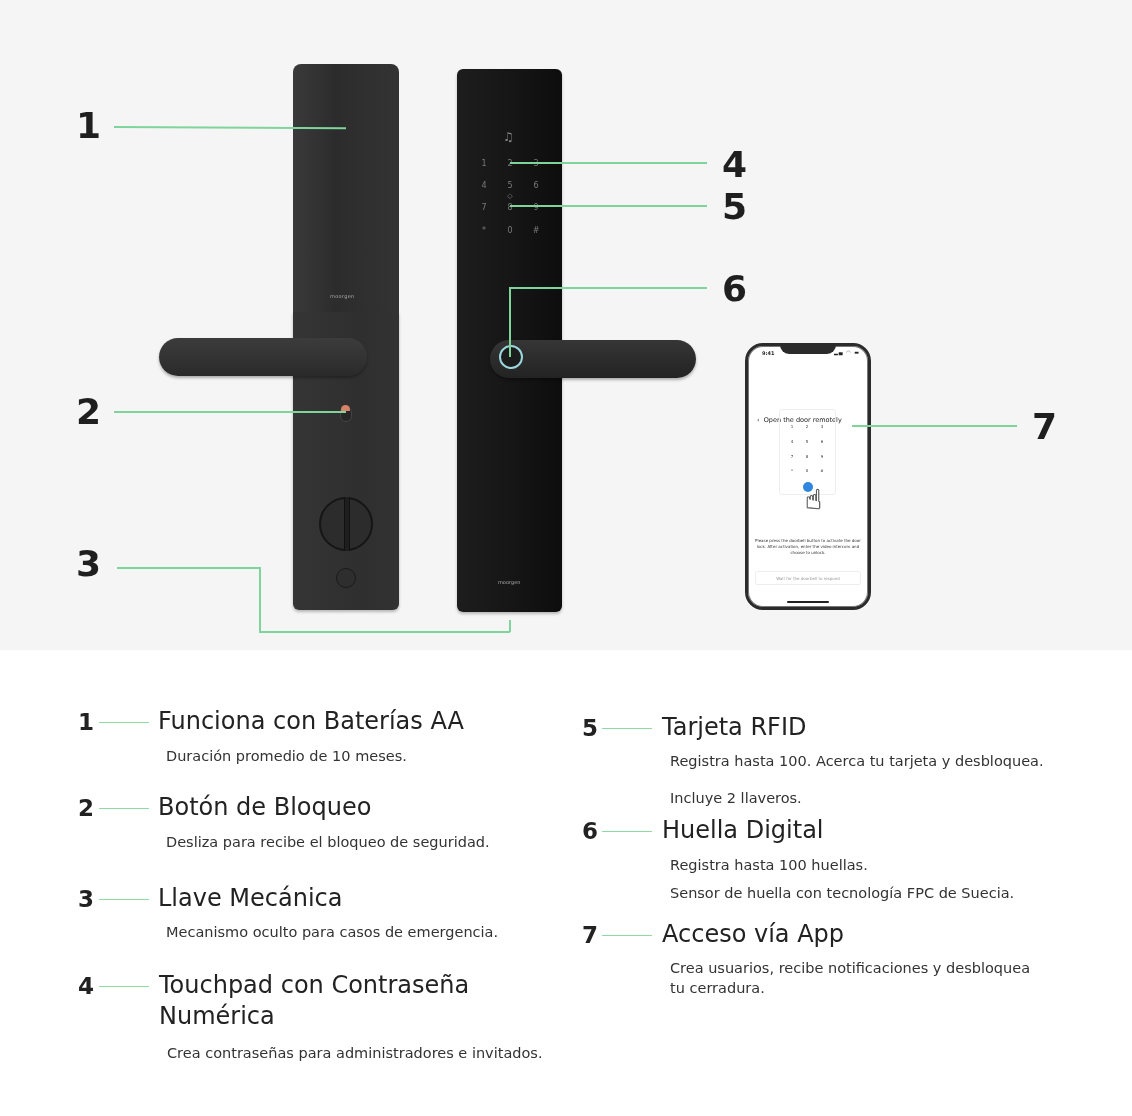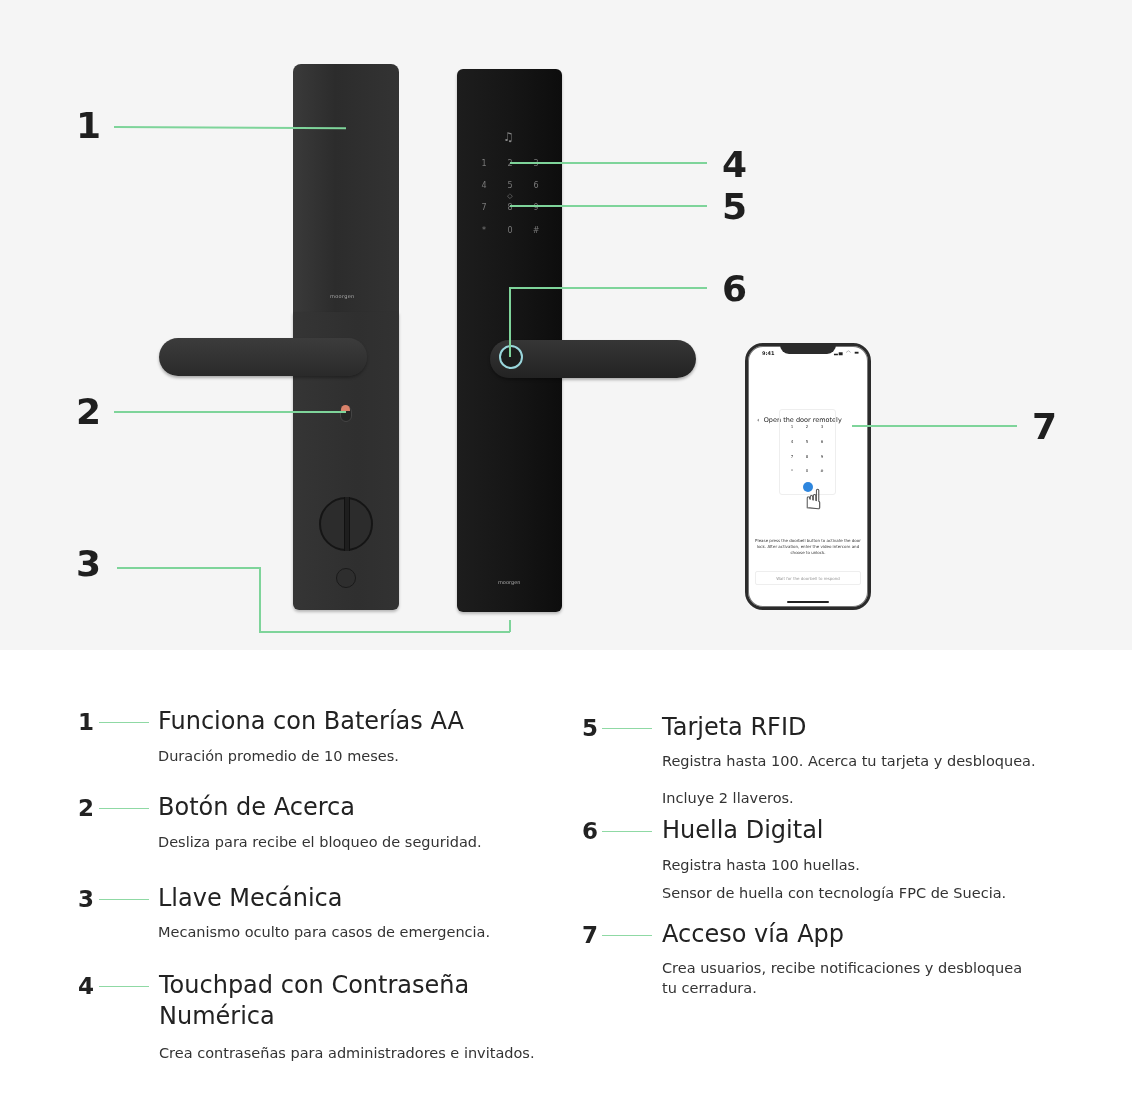--- a/index.html
+++ b/index.html
@@ -49,21 +49,21 @@
   .ph-hand { left: 805px; top: 486px; font-size: 28px; color: #ddd; line-height: 1; -webkit-text-stroke: 0.6px #555; }
   .ph-msg { left: 750px; top: 538px; width: 116px; font-size: 4px; color: #333; text-align: center; line-height: 6px; }
   .ph-btn { left: 755px; top: 571px; width: 106px; height: 14px; border: 1px solid #eee; font-size: 4px; color: #999; text-align: center; line-height: 14px; border-radius: 2px; }
   .ph-home { left: 787px; top: 601px; width: 42px; height: 2px; background: #222; border-radius: 1px; }
 
   
   .feat { position: absolute; }
   .feat-num { position: absolute; font-size: 23px; font-weight: bold; color: #222; line-height: 1; }
   .feat-line { position: absolute; height: 1px; background: #8fd9a4; width: 50px; }
   .feat-title { position: absolute; font-size: 24px; font-weight: normal; color: #222; line-height: 31px; white-space: nowrap; font-family: "DejaVu Sans", sans-serif; }
-  .feat-desc { position: absolute; font-size: 14.5px; color: #333; line-height: 19px; white-space: nowrap; }
+  .feat-desc { position: absolute; font-size: 14.5px; color: #333; line-height: 19px; white-space: nowrap; margin-left: 8px; }
 </style>
 </head>
 <body>
 
 <div class="hero">
 
   <div class="abs int-top"></div>
   <div class="abs int-bottom"></div>
   <div class="abs int-logo">moorgen</div>
   <div class="abs int-handle"></div>
@@ -146,21 +146,21 @@
   <div class="feat">
     <div class="feat-num" style="left:78px;top:711px">1</div>
     <div class="feat-line" style="left:99px;top:722px"></div>
     <div class="feat-title" style="left:158px;top:706px">Funciona con Baterías AA</div>
     <div class="feat-desc" style="left:158px;top:747px">Duración promedio de 10 meses.</div>
   </div>
 
   <div class="feat">
     <div class="feat-num" style="left:78px;top:797px">2</div>
     <div class="feat-line" style="left:99px;top:808px"></div>
-    <div class="feat-title" style="left:158px;top:792px">Botón de Acerca</div>
+    <div class="feat-title" style="left:158px;top:792px">Botón de Bloqueo</div>
     <div class="feat-desc" style="left:158px;top:833px">Desliza para recibe el bloqueo de seguridad.</div>
   </div>
 
   <div class="feat">
     <div class="feat-num" style="left:78px;top:888px">3</div>
     <div class="feat-line" style="left:99px;top:899px"></div>
     <div class="feat-title" style="left:158px;top:883px">Llave Mecánica</div>
     <div class="feat-desc" style="left:158px;top:923px">Mecanismo oculto para casos de emergencia.</div>
   </div>
 

